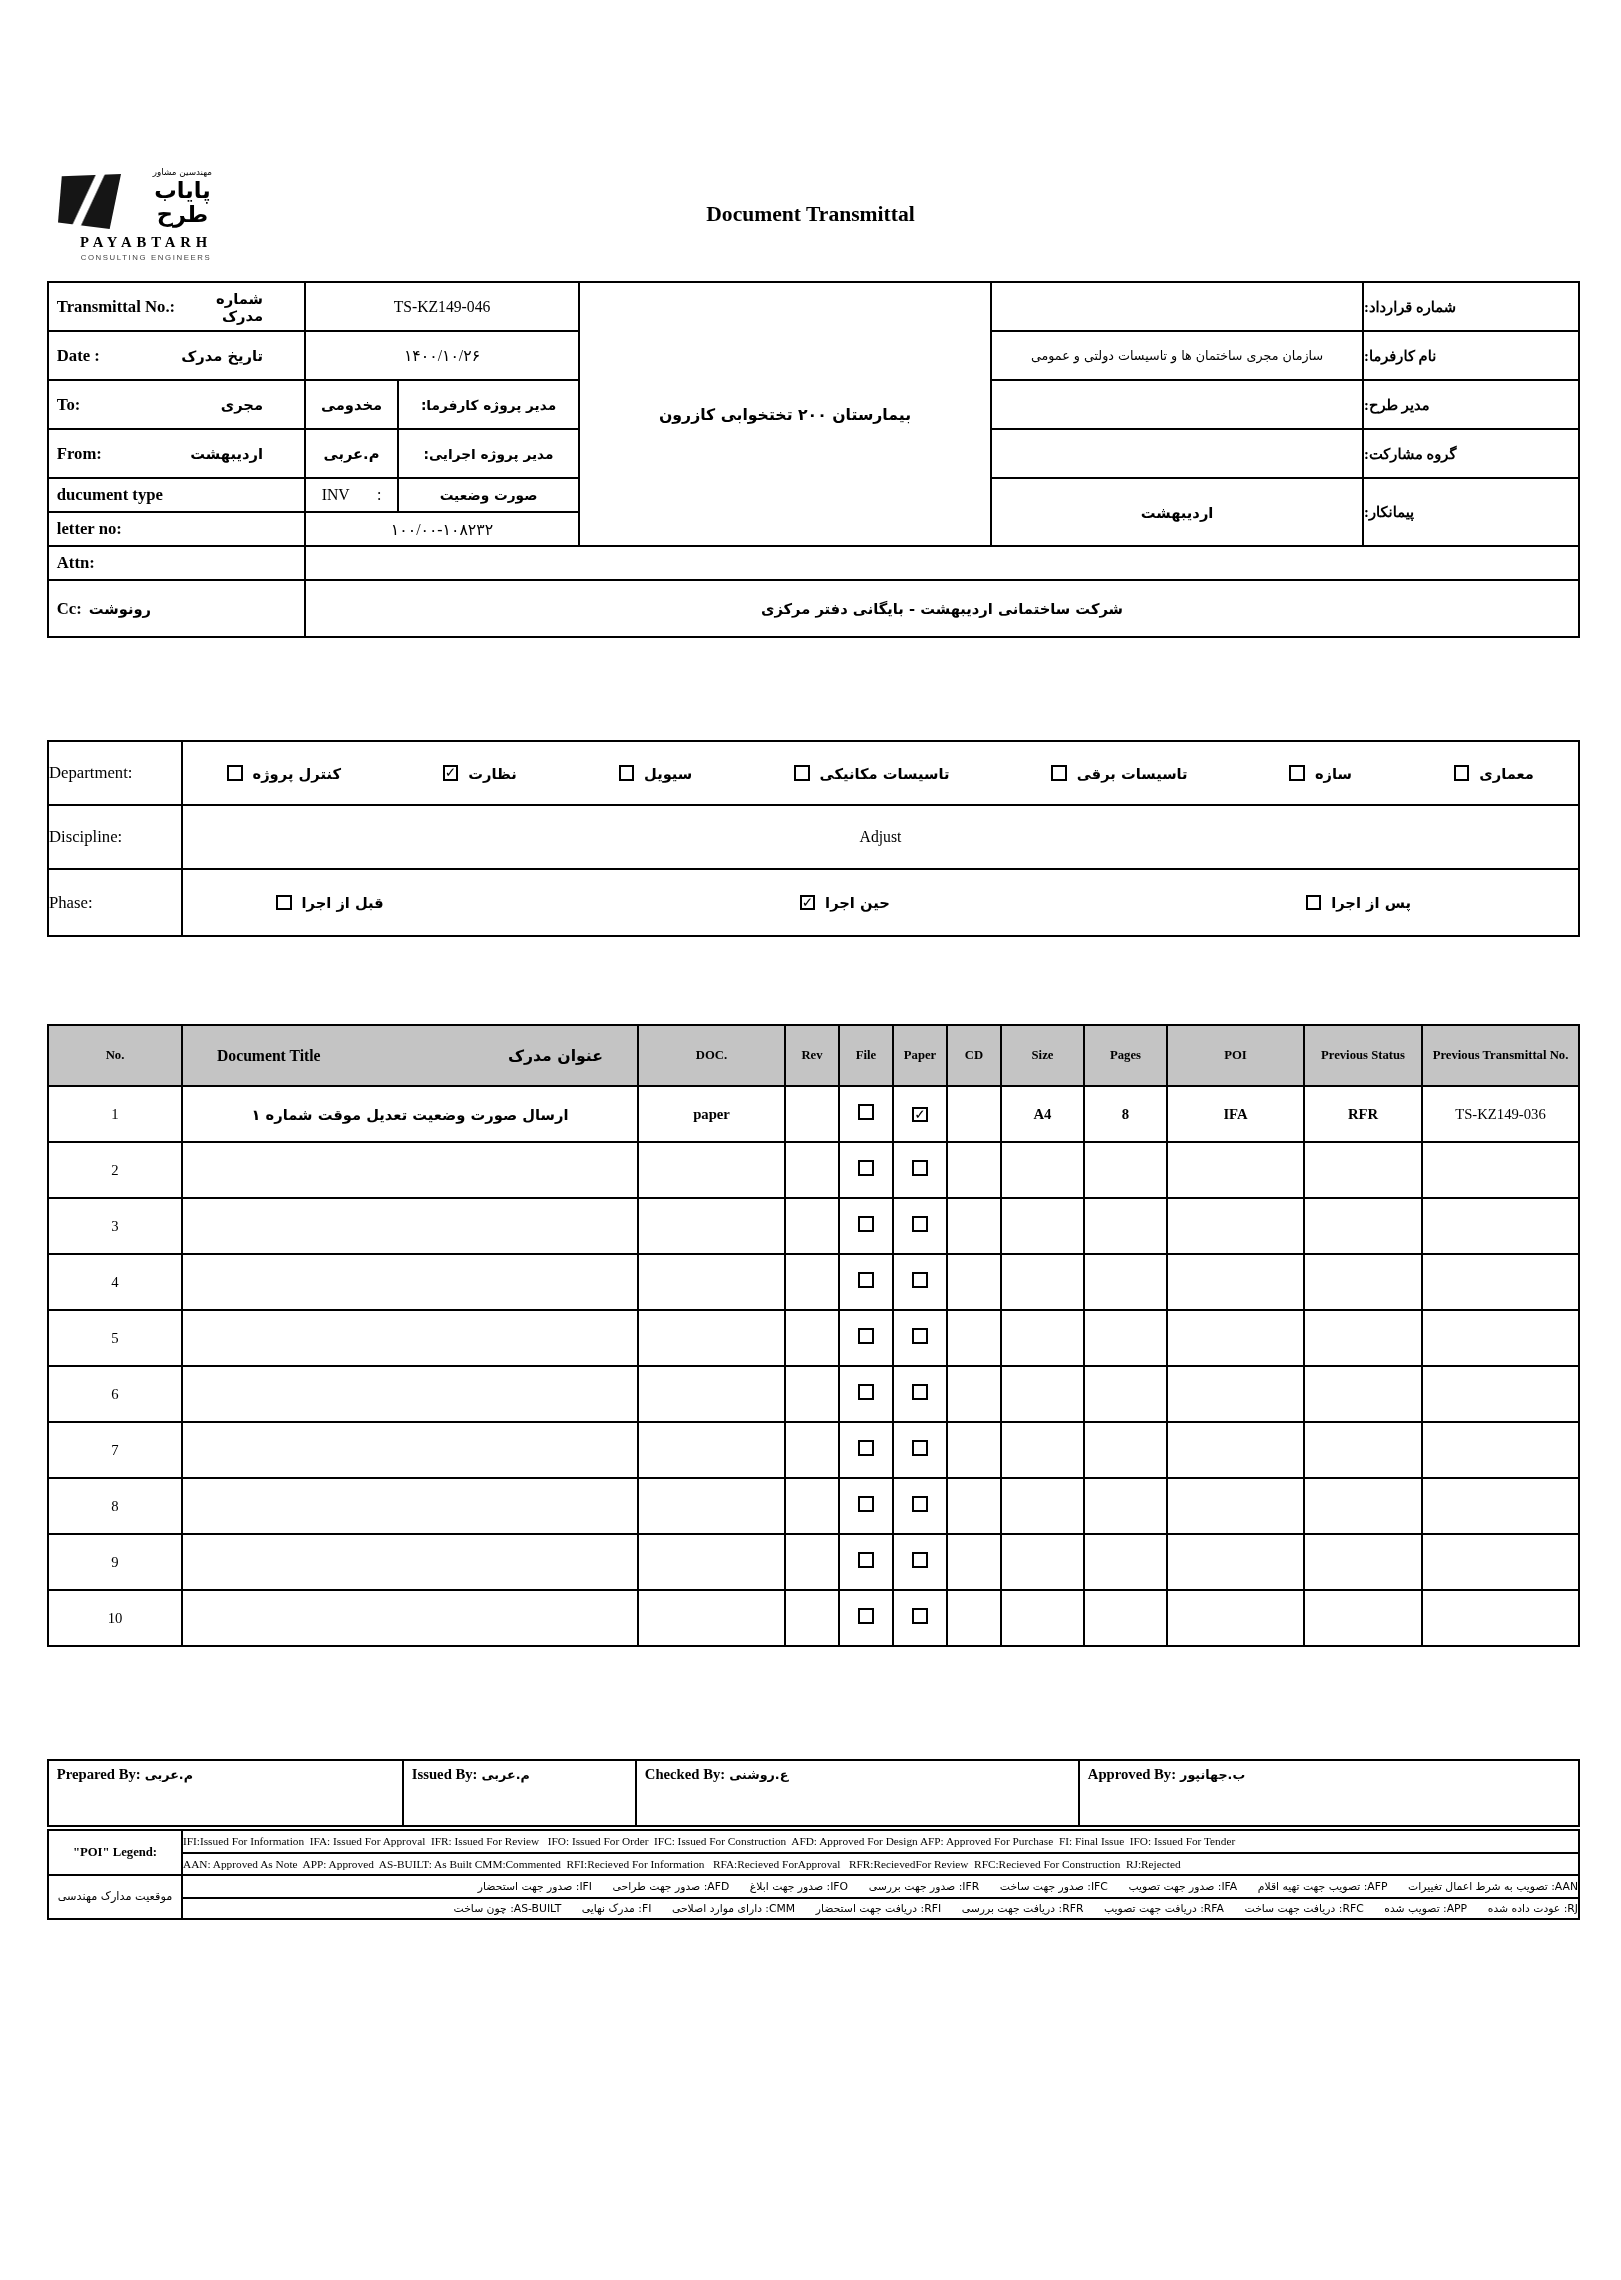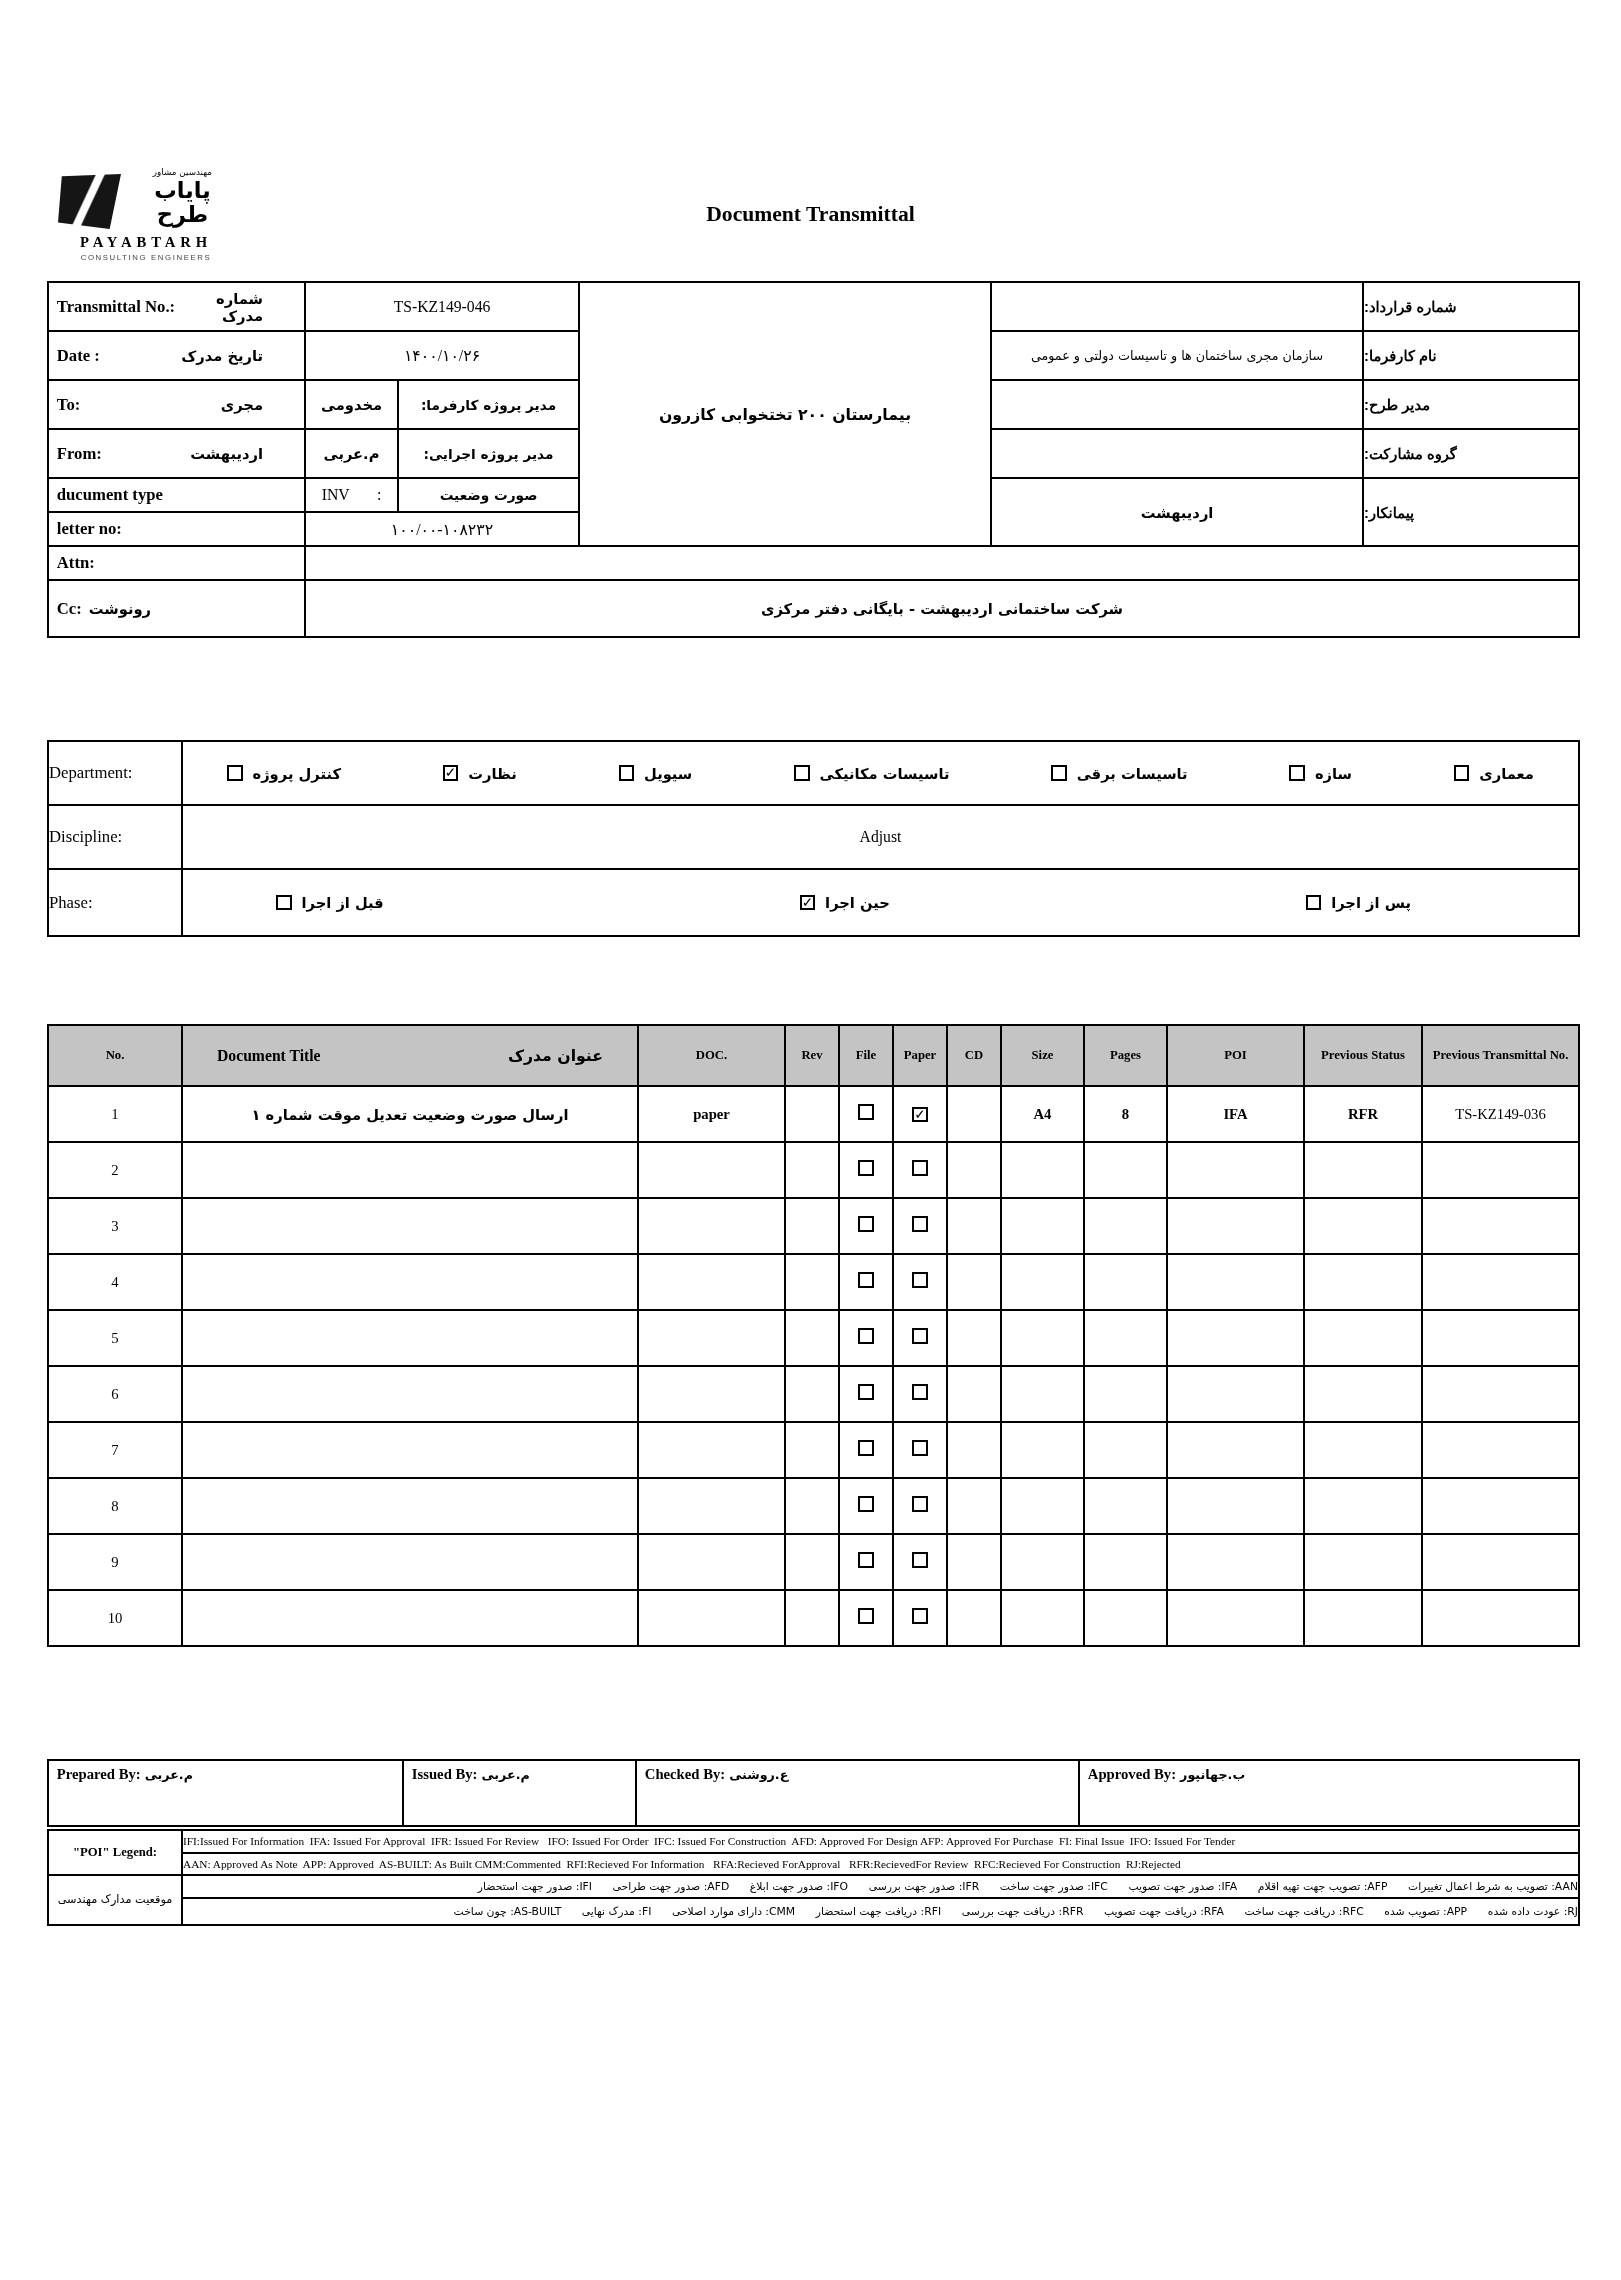--- a/index.html
+++ b/index.html
@@ -39,21 +39,21 @@
 table.tbl{position:absolute;left:47px;border-collapse:collapse;table-layout:fixed;background:#fff;}
 .tbl td,.tbl th{border:2px solid #000;vertical-align:middle;padding:0;overflow:hidden;}
 
 
 .header-tbl{top:281px;width:1531px;}
 .lr{display:flex;justify-content:space-between;align-items:center;padding:0 41px 0 7.8px;height:100%;}
 .lr2{display:flex;align-items:center;gap:6.9px;padding:0 7.8px;height:100%;}
 .en{font-size:16.7px;font-weight:bold;white-space:nowrap;}
 .fal{font-size:14.7px;font-weight:bold;}
 .val{font-size:15.7px;}
-.rlbl{direction:rtl;text-align:left;padding:0 4.9px;font-size:14.7px;font-weight:bold;font-family:Liberation Sans, sans-serif;}
+.rlbl{direction:rtl;text-align:left;padding:0 4.9px;font-size:14.7px;font-weight:bold;font-family:Liberation Serif, serif;}
 .prj{font-size:15.7px;}
 .clientv{font-size:12.7px;}
 .role{font-size:13.7px;font-weight:bold;}
 .stmt{font-size:13.7px;font-weight:bold;}
 .inv{display:flex;justify-content:space-between;align-items:center;padding:0 15.7px;font-size:15.7px;}
 .ccv{text-align:center;padding-left:196px;}
 .ccv span{font-size:14.7px;font-weight:bold;}
 
 
 .dept-tbl{top:740px;width:1531px;}
@@ -489,20 +489,20 @@
         <td rowspan="2" class="legend-poi">"POI" Legend:</td>
         <td class="leg">IFI:Issued For Information  IFA: Issued For Approval  IFR: Issued For Review   IFO: Issued For Order  IFC: Issued For Construction  AFD: Approved For Design AFP: Approved For Purchase  FI: Final Issue  IFO: Issued For Tender</td>
       </tr>
       <tr style="height:22.5px">
         <td class="leg">AAN: Approved As Note  APP: Approved  AS-BUILT: As Built CMM:Commented  RFI:Recieved For Information   RFA:Recieved ForApproval   RFR:RecievedFor Review  RFC:Recieved For Construction  RJ:Rejected</td>
       </tr>
       <tr style="height:22.5px">
         <td rowspan="2" class="legend-fa-lbl fa" dir="rtl">موقعیت مدارک مهندسی</td>
         <td class="leg leg-fa fa" dir="rtl">AAN: تصویب به شرط اعمال تغییرات      AFP: تصویب جهت تهیه اقلام      IFA: صدور جهت تصویب      IFC: صدور جهت ساخت      IFR: صدور جهت بررسی      IFO: صدور جهت ابلاغ      AFD: صدور جهت طراحی      IFI: صدور جهت استحضار</td>
       </tr>
-      <tr style="height:27px">
+      <tr style="height:21px">
         <td class="leg leg-fa fa" dir="rtl">RJ: عودت داده شده      APP: تصویب شده      RFC: دریافت جهت ساخت      RFA: دریافت جهت تصویب      RFR: دریافت جهت بررسی      RFI: دریافت جهت استحضار      CMM: دارای موارد اصلاحی      FI: مدرک نهایی      AS-BUILT: چون ساخت</td>
       </tr>
     </tbody>
   </table>
 
 </div>
 
 
 </body></html>

